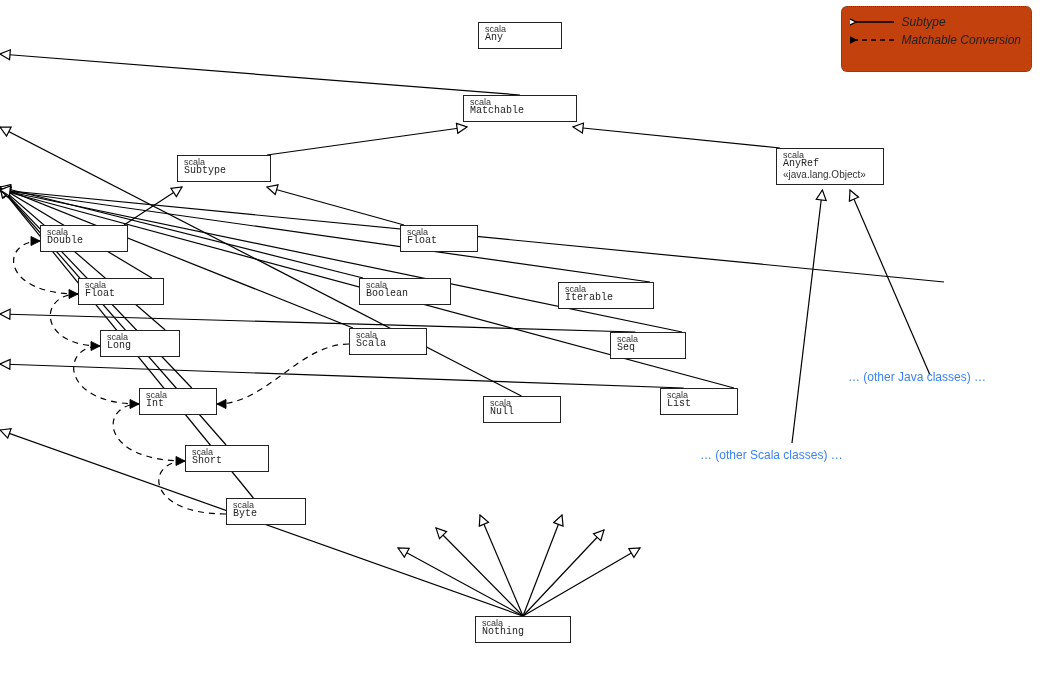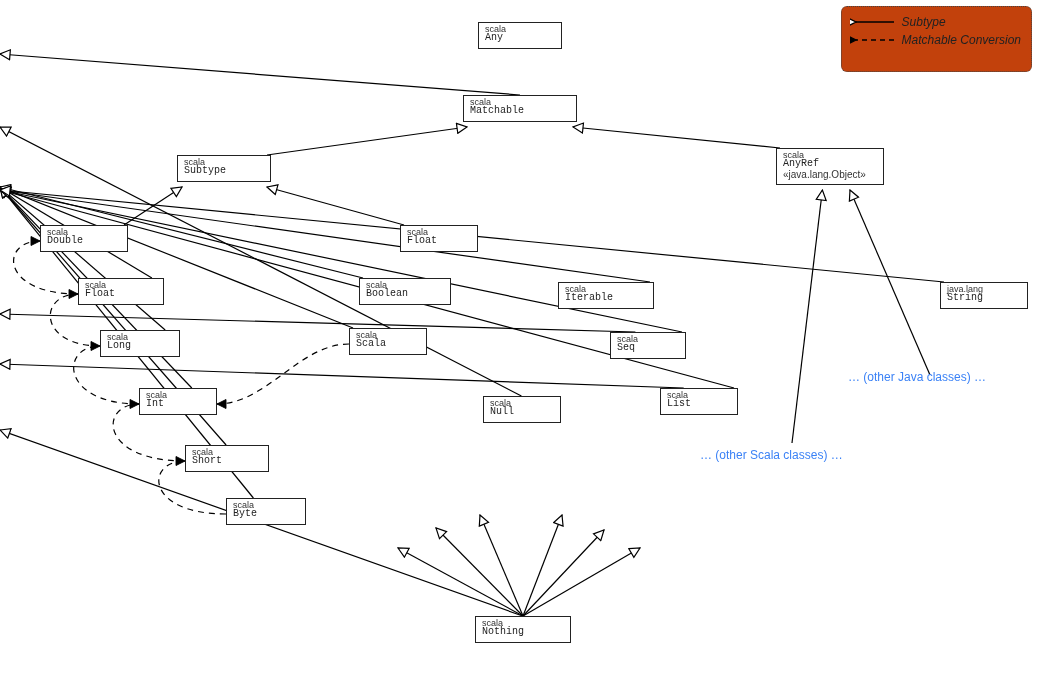--- a/index.html
+++ b/index.html
@@ -224,21 +224,17 @@
       <span class="name">Iterable</span>
     </div>
   <div class="node" id="n-seq" style="left: 610px; top: 332px; width: 76px;">
       <span class="pkg">scala</span>
       <span class="name">Seq</span>
     </div>
   <div class="node" id="n-list" style="left: 660px; top: 388px; width: 78px;">
       <span class="pkg">scala</span>
       <span class="name">List</span>
     </div>
-  <div class="node" id="n-string" style="left: 940px; top: 282px; width: 88px;">
-      <span class="pkg">java.lang</span>
-      <span class="name">String</span>
-    </div>
 
   <div class="annotation" style="left:700px; top:448px;">… (other Scala classes) …</div>
   <div class="annotation" style="left:848px; top:370px;">… (other Java classes) …</div>
 
 </div>
 
 </body></html>

